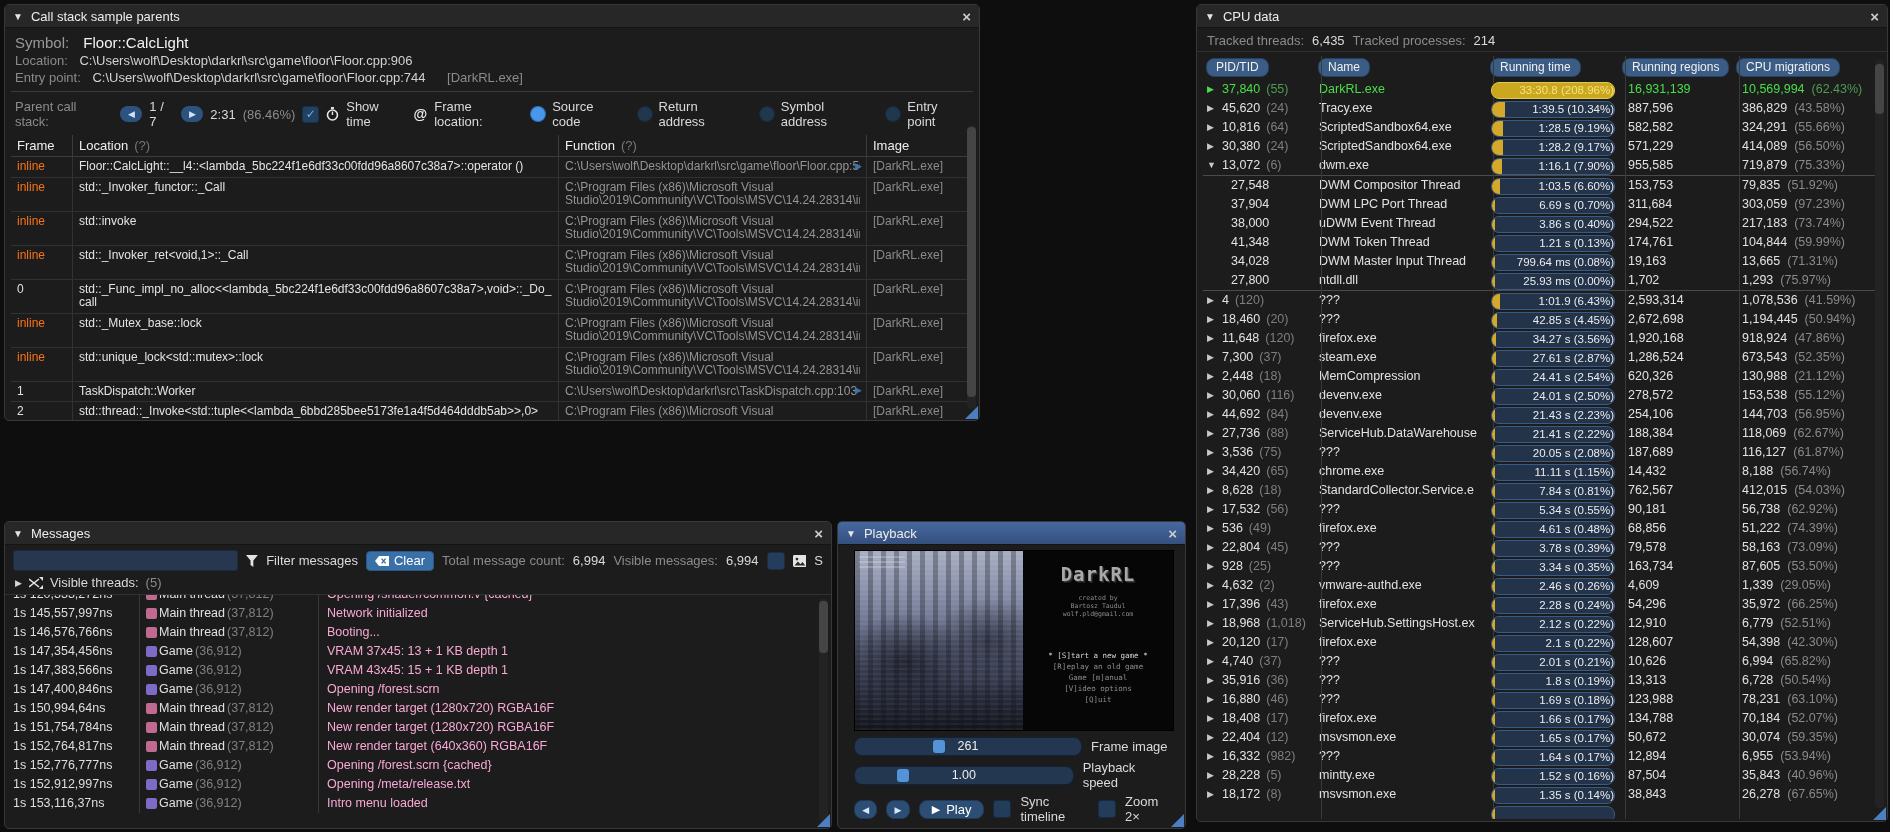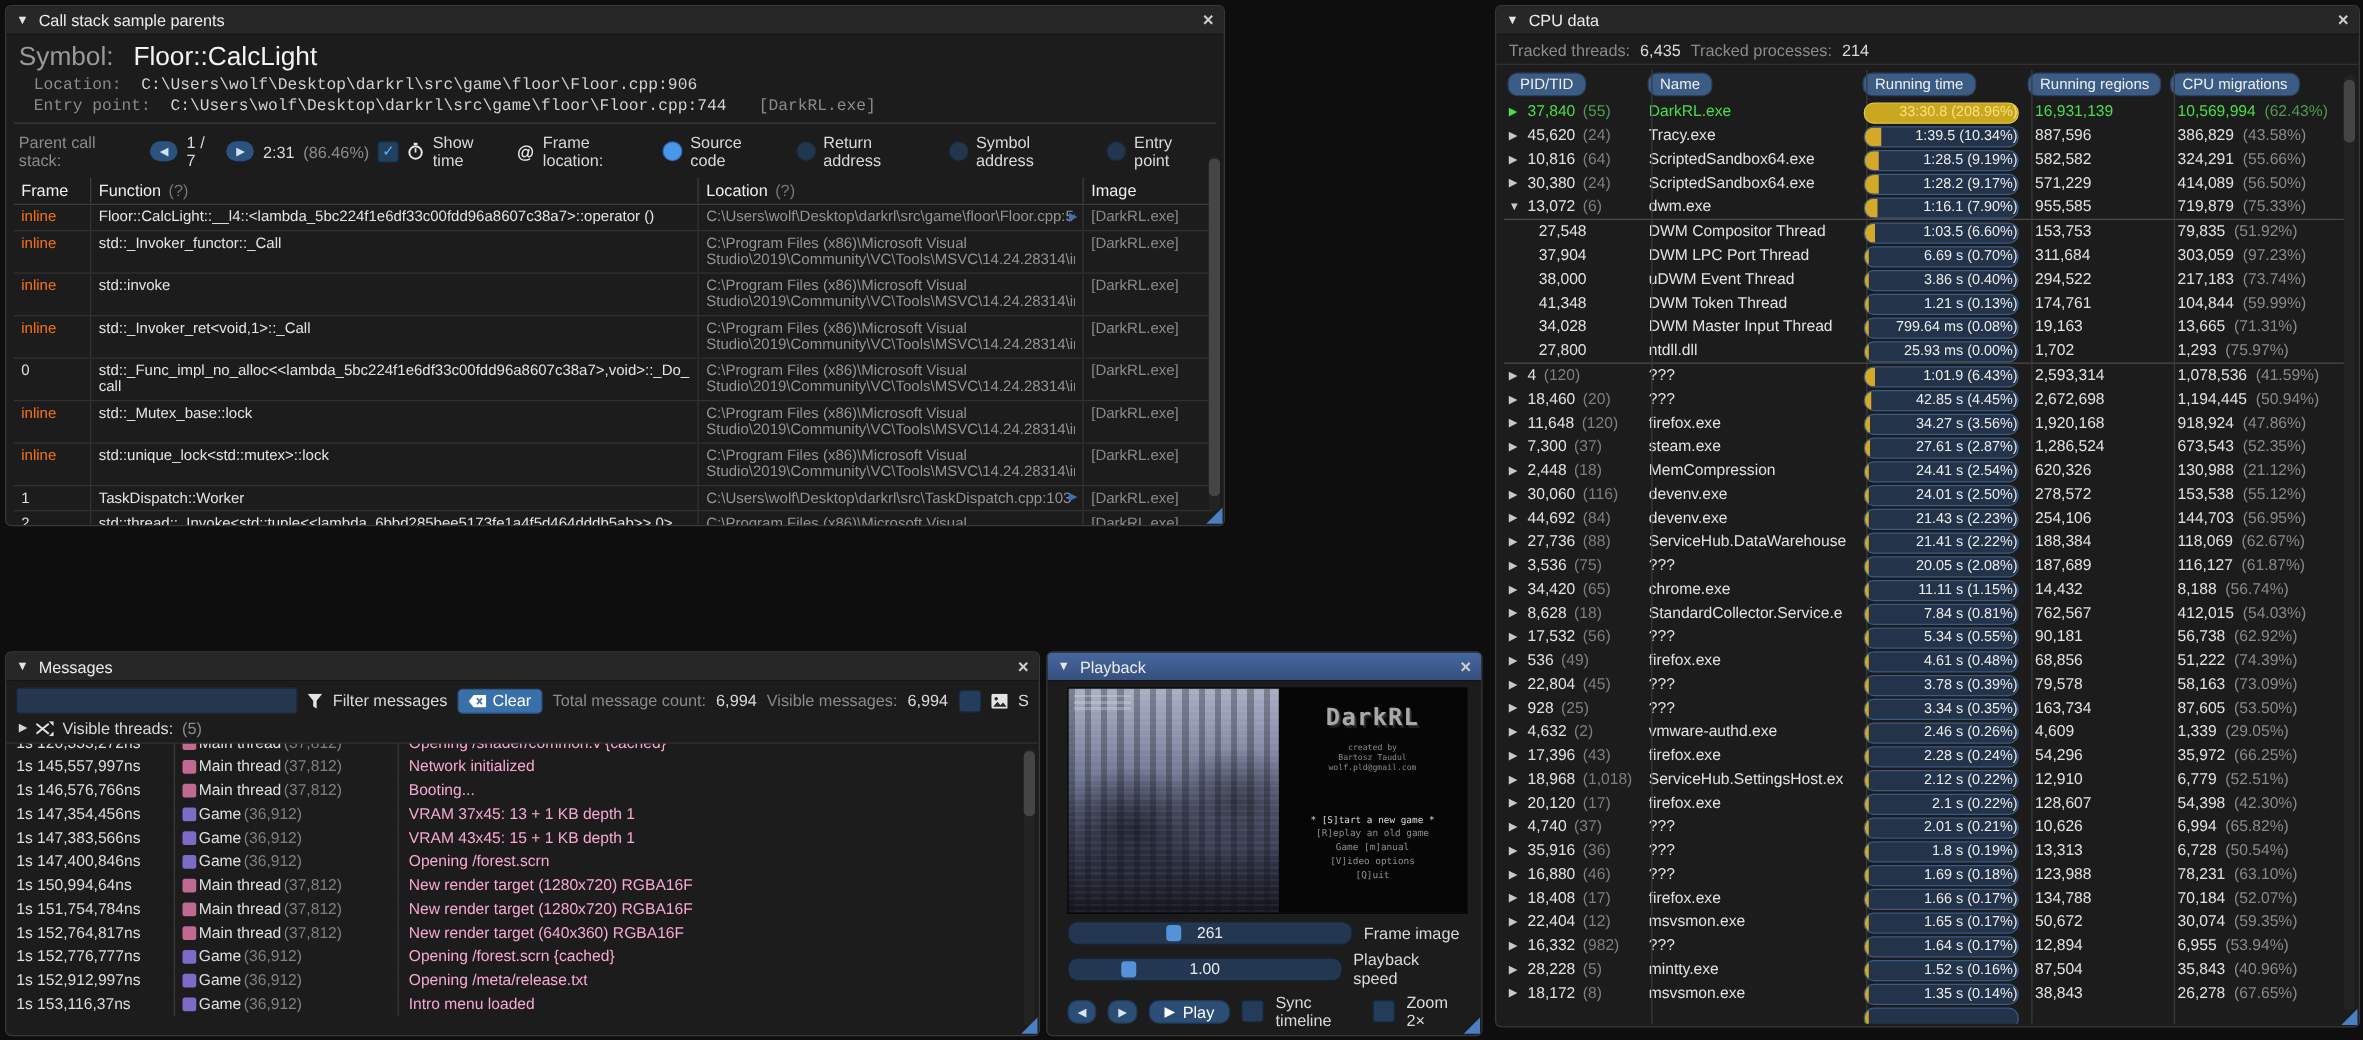--- a/index.html
+++ b/index.html
@@ -14,24 +14,24 @@
   .close{color:#cccccc;font-size:15px;font-weight:bold;line-height:15px;cursor:pointer;}
   .lab{color:#8b8b8b;} .val{color:#dadada;}
   .grip{position:absolute;right:1px;bottom:1px;width:0;height:0;border-left:13px solid transparent;
         border-bottom:13px solid #4b7ec2;}
   .sbtrack{position:absolute;width:9px;background:#232323;border-radius:4px;}
   .sbthumb{position:absolute;left:0;width:9px;background:#454545;border-radius:4px;}
 
   
   #panel-callstack{left:4px;top:4px;width:974px;height:415px;}
   .cs-body{padding:2px 10px 0 10px;}
-  .sym-row{margin:4px 0 2px;font-size:21px;}
+  .sym-row{margin:4px 0 2px;font-size:15px;}
   .sym-row .lab{color:#999;}
   .sym-row .symv{color:#f4f4f4;margin-left:10px;}
-  .meta-row{margin:2px 12px;font-size:13px;font-family:Liberation Mono, monospace;}
+  .meta-row{margin:2px 0;font-size:13px;}
   .meta-row .val{margin-left:8px;color:#d2d2d2;}
   .meta-row .img{margin-left:18px;color:#8b8b8b;}
   .sep{border-top:1px solid #3a3a3a;margin:6px -4px;}
   .cs-toolbar{display:flex;align-items:center;gap:7px;padding:1px 0 6px;}
   .navbtn{width:22px;height:16px;background:#2c5380;border:none;border-radius:8px;color:#cfe3f7;
           font-size:9px;line-height:16px;text-align:center;padding:0;cursor:pointer;}
   .checkbox{display:inline-block;width:15px;height:15px;background:#22405f;border:1px solid #173049;
             border-radius:3px;color:#6cb0ef;font-size:12px;line-height:14px;text-align:center;font-weight:bold;}
   .icon-svg{display:inline-block;vertical-align:-2px;}
   .at{color:#ececec;font-weight:bold;font-size:14px;}
@@ -204,22 +204,22 @@
             </span>
             <span class="radio-item">
               <span class="radio"></span>
               <span class="val">Entry point</span>
             </span>
           </span>
       </div>
       <div class="cs-table">
         <div class="cs-head">
           <div><span>Frame</span></div>
+          <div><span>Location</span><span class="hint">(?)</span></div>
           <div><span>Function</span><span class="hint">(?)</span></div>
-          <div><span>Location</span><span class="hint">(?)</span></div>
           <div><span>Image</span></div>
         </div>
         <div id="cs-rows">
             <div class="cs-row">
               <div class="c-frame dim">inline</div>
               <div class="c-func">Floor::CalcLight::__l4::&lt;lambda_5bc224f1e6df33c00fdd96a8607c38a7&gt;::operator ()</div>
               <div class="c-loc">
                 <span class="loctext">C:\Users\wolf\Desktop\darkrl\src\game\floor\Floor.cpp:566</span>
                 <span class="goarrow">▶</span>
               </div>

